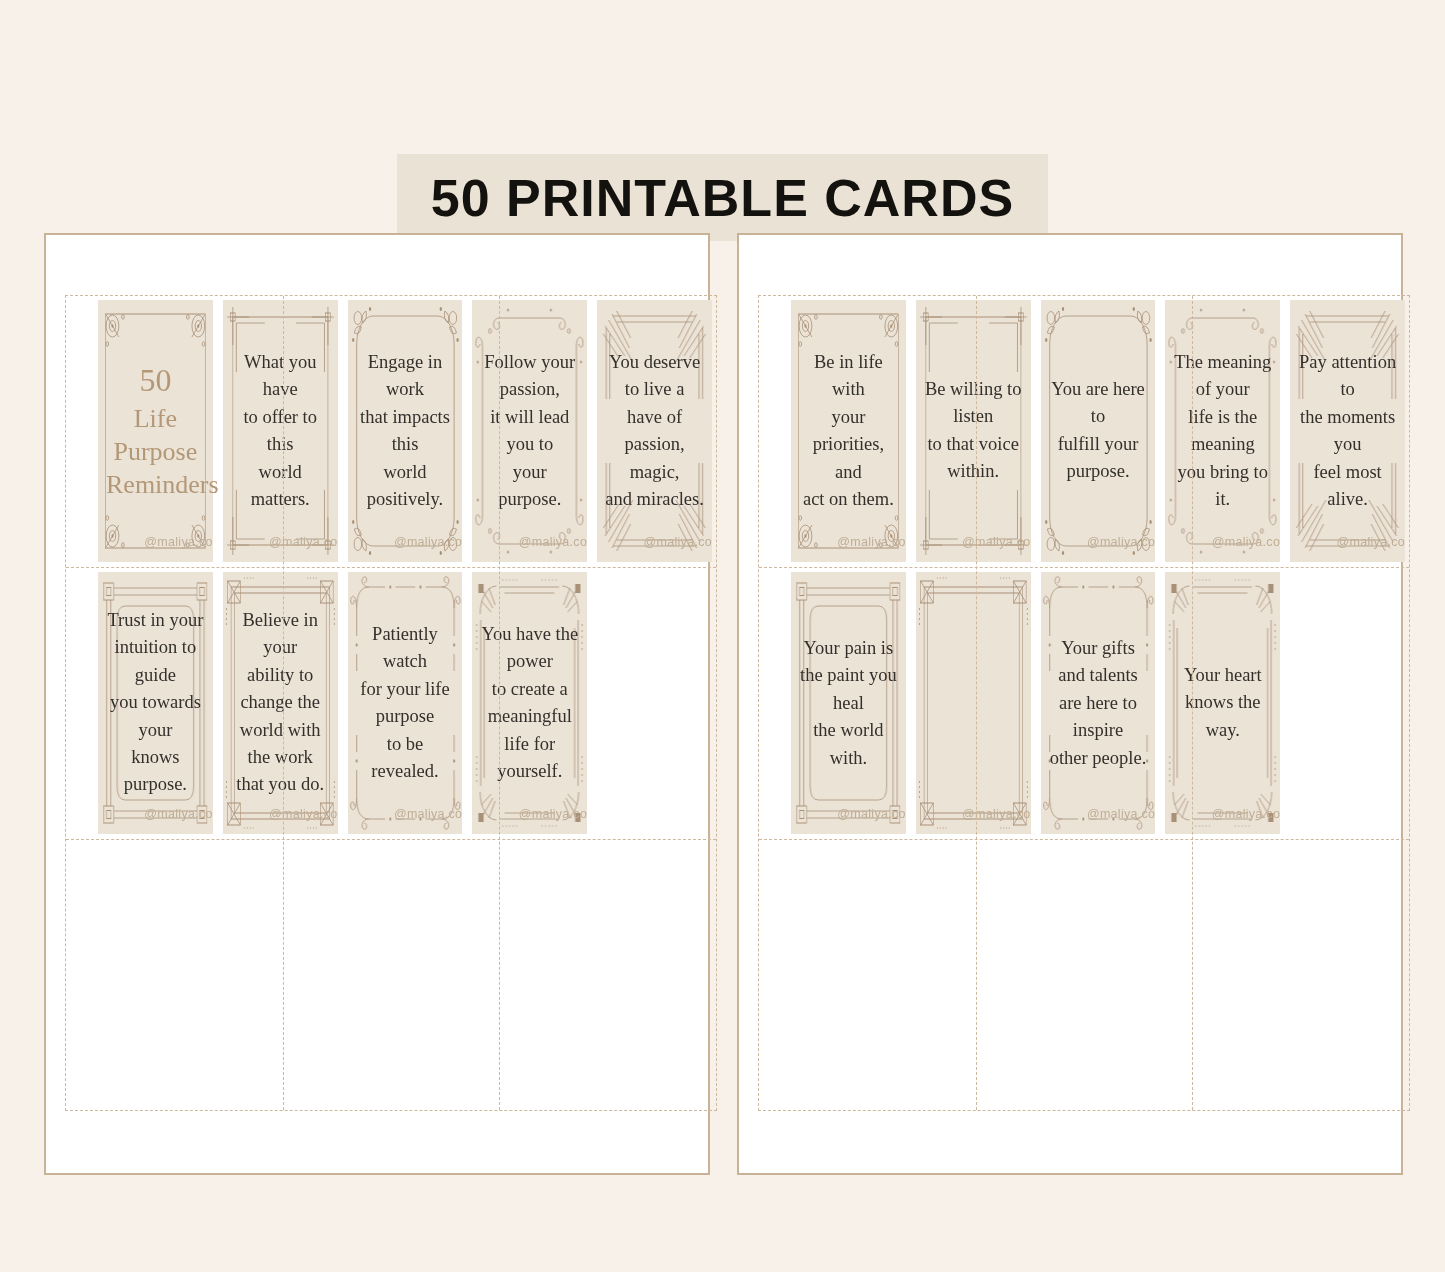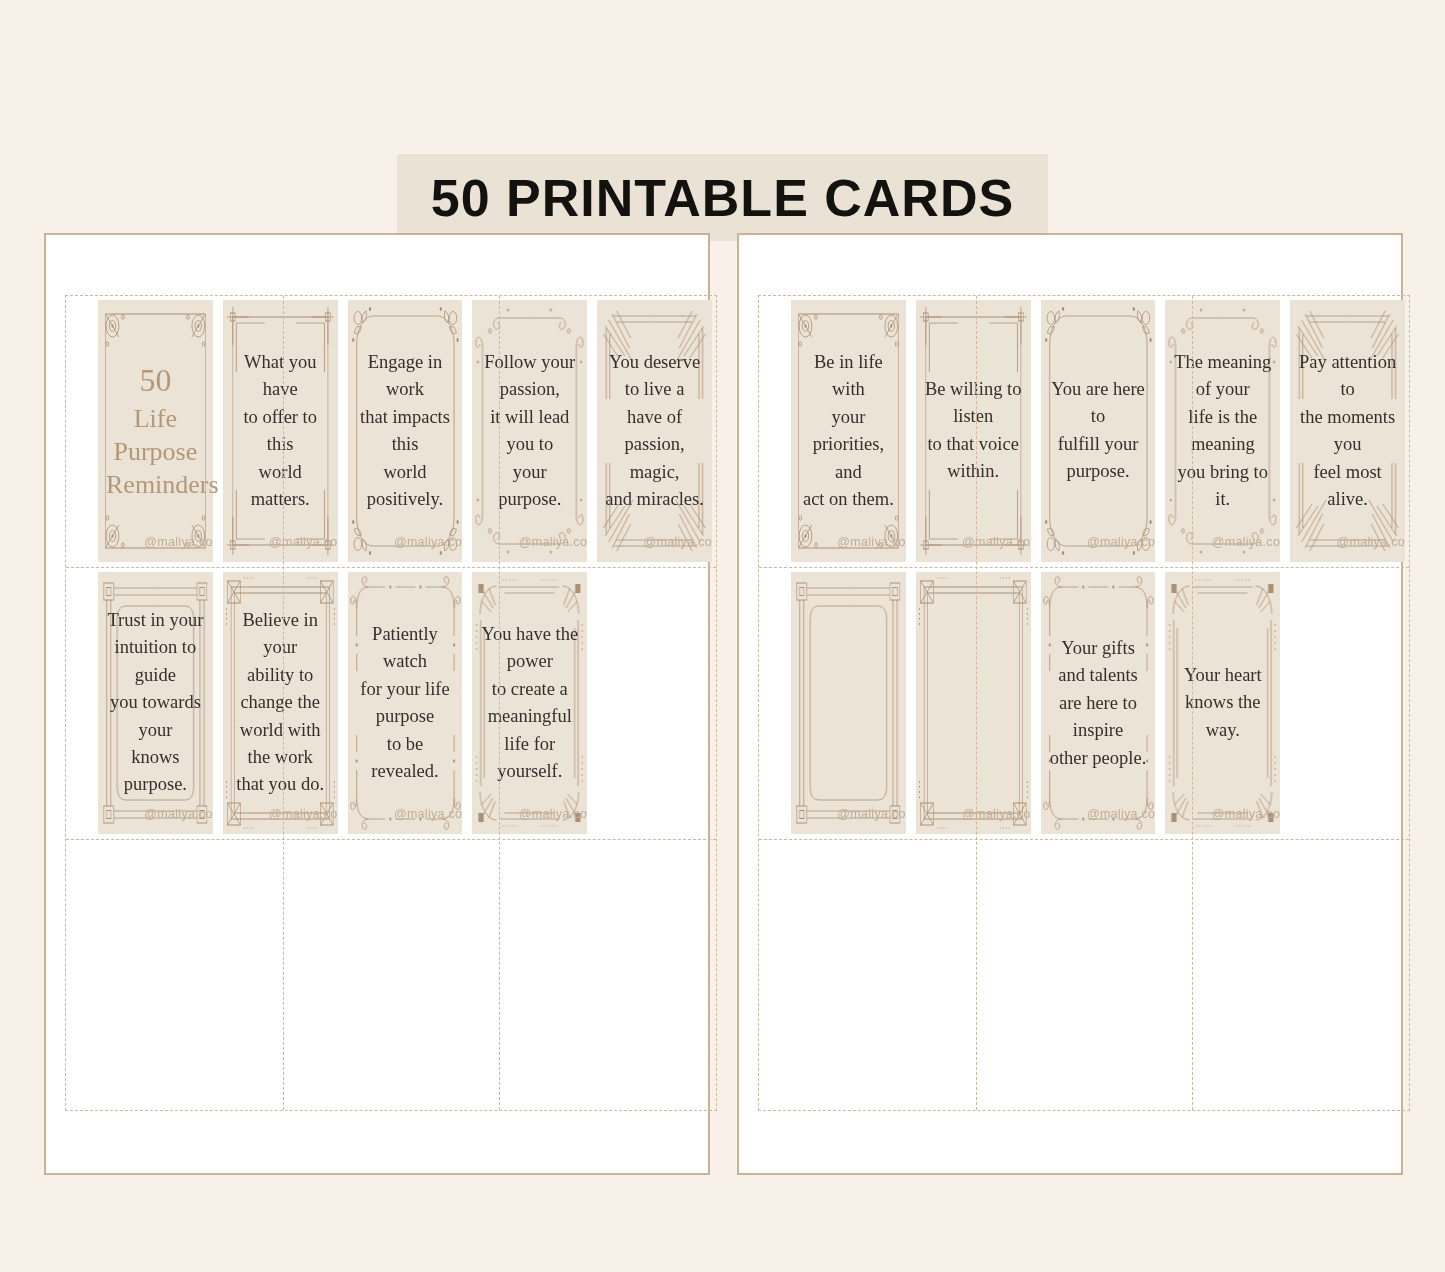--- a/index.html
+++ b/index.html
@@ -652,20 +652,25 @@
                 </g>
                 <g transform="translate(198,262) scale(-1,-1)">
                   <rect x="10" y="11" width="17" height="17"></rect>
                   <rect x="14.5" y="15.5" width="8" height="8"></rect>
                   <path d="M27 16 H99 M27 23 H99"></path>
                   <path d="M15 28 V131 M22 28 V131"></path>
                   <path d="M99 34 H47 Q33 34 33 48 V131"></path>
                 </g>
               </g>
             </svg>
+            <div class="quote">
+              <span class="ln">Your pain is</span>
+              <span class="ln">the paint you heal</span>
+              <span class="ln">the world with.</span>
+            </div>
             <div class="wm">@maliya.co</div>
           </div>
           <div class="card">
             <svg class="frame" viewBox="0 0 198 262" preserveAspectRatio="none">
               <g class="st">
                 <rect x="14" y="15" width="170" height="232"></rect>
                 <rect x="20" y="21" width="158" height="220"></rect>
                 <g>
                   <rect x="8" y="9" width="22" height="22"></rect>
                   <path d="M8 9 L30 31 M30 9 L8 31"></path>

